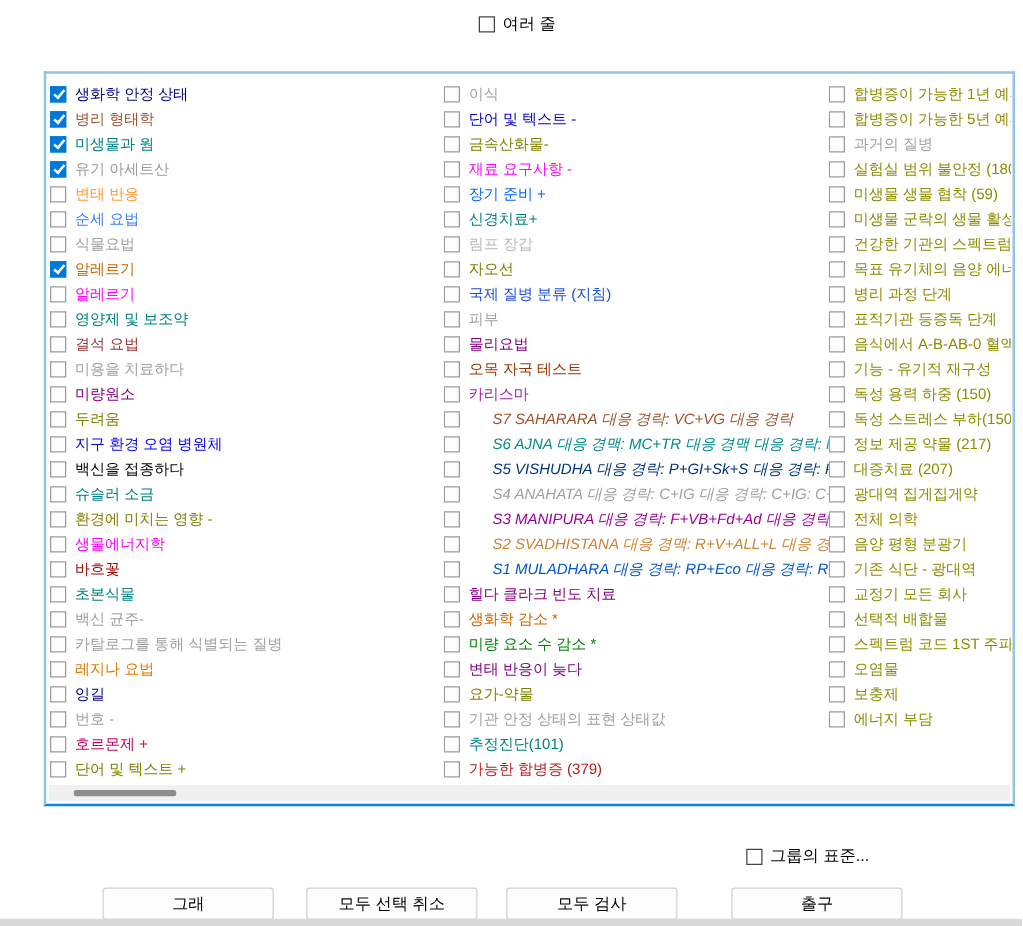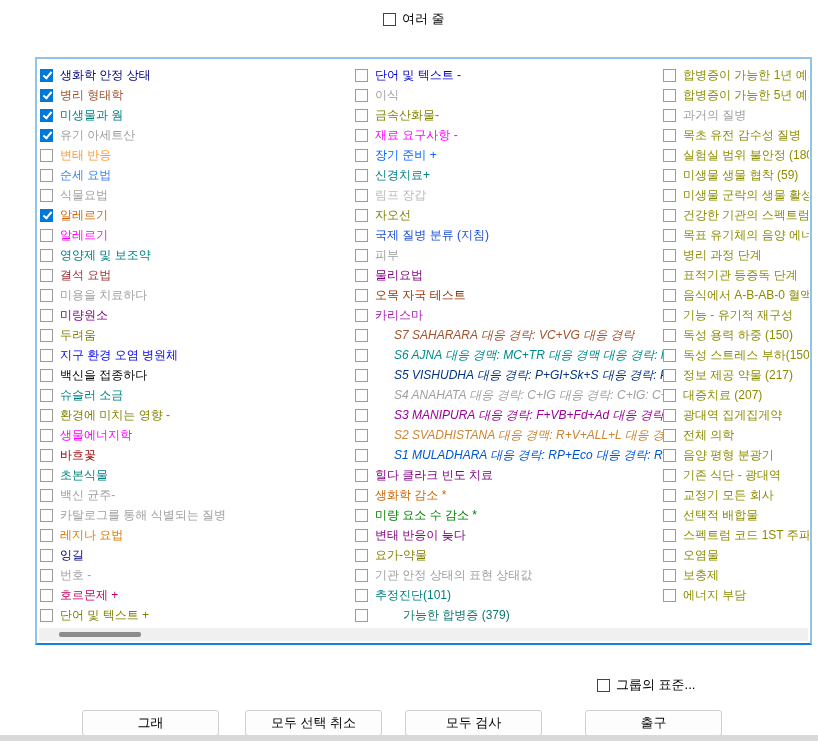--- a/index.html
+++ b/index.html
@@ -224,30 +224,30 @@
   </div>
 
   <div class="row">
     <span class="cb"></span>
     <span class="lbl" style="color: rgb(128, 128, 0);">단어 및 텍스트 +</span>
   </div>
 </div>
   <div class="col col-1">
   <div class="row">
     <span class="cb"></span>
+    <span class="lbl" style="color: rgb(160, 160, 160);">이식</span>
+  </div>
+
+  <div class="row">
+    <span class="cb"></span>
     <span class="lbl" style="color: rgb(0, 0, 204);">단어 및 텍스트 -</span>
   </div>
 
   <div class="row">
     <span class="cb"></span>
-    <span class="lbl" style="color: rgb(160, 160, 160);">이식</span>
-  </div>
-
-  <div class="row">
-    <span class="cb"></span>
     <span class="lbl" style="color: rgb(128, 128, 0);">금속산화물-</span>
   </div>
 
   <div class="row">
     <span class="cb"></span>
     <span class="lbl" style="color: rgb(255, 0, 255);">재료 요구사항 -</span>
   </div>
 
   <div class="row">
     <span class="cb"></span>
@@ -359,43 +359,39 @@
     <span class="lbl" style="color: rgb(160, 160, 160);">기관 안정 상태의 표현 상태값</span>
   </div>
 
   <div class="row">
     <span class="cb"></span>
     <span class="lbl" style="color: rgb(0, 128, 128);">추정진단(101)</span>
   </div>
 
   <div class="row">
     <span class="cb"></span>
-    <span class="lbl" style="color: #0f766e; margin-left: 28px;">가능한 합병증 (379)</span>
+    <span class="lbl" style="color: #b91c1c;">가능한 합병증 (379)</span>
   </div>
 </div>
   <div class="col col-2">
   <div class="row">
     <span class="cb"></span>
     <span class="lbl" style="color: rgb(140, 140, 0);">합병증이 가능한 1년 예후</span>
   </div>
 
   <div class="row">
     <span class="cb"></span>
     <span class="lbl" style="color: rgb(140, 140, 0);">합병증이 가능한 5년 예후</span>
   </div>
 
   <div class="row">
     <span class="cb"></span>
     <span class="lbl" style="color: rgb(160, 160, 160);">과거의 질병</span>
   </div>
 
-  <div class="row">
-    <span class="cb"></span>
-    <span class="lbl" style="color: rgb(140, 140, 0);">목초 유전 감수성 질병</span>
-  </div>
 
   <div class="row">
     <span class="cb"></span>
     <span class="lbl" style="color: rgb(140, 140, 0);">실험실 범위 불안정 (180)</span>
   </div>
 
   <div class="row">
     <span class="cb"></span>
     <span class="lbl" style="color: rgb(140, 140, 0);">미생물 생물 협착 (59)</span>
   </div>

